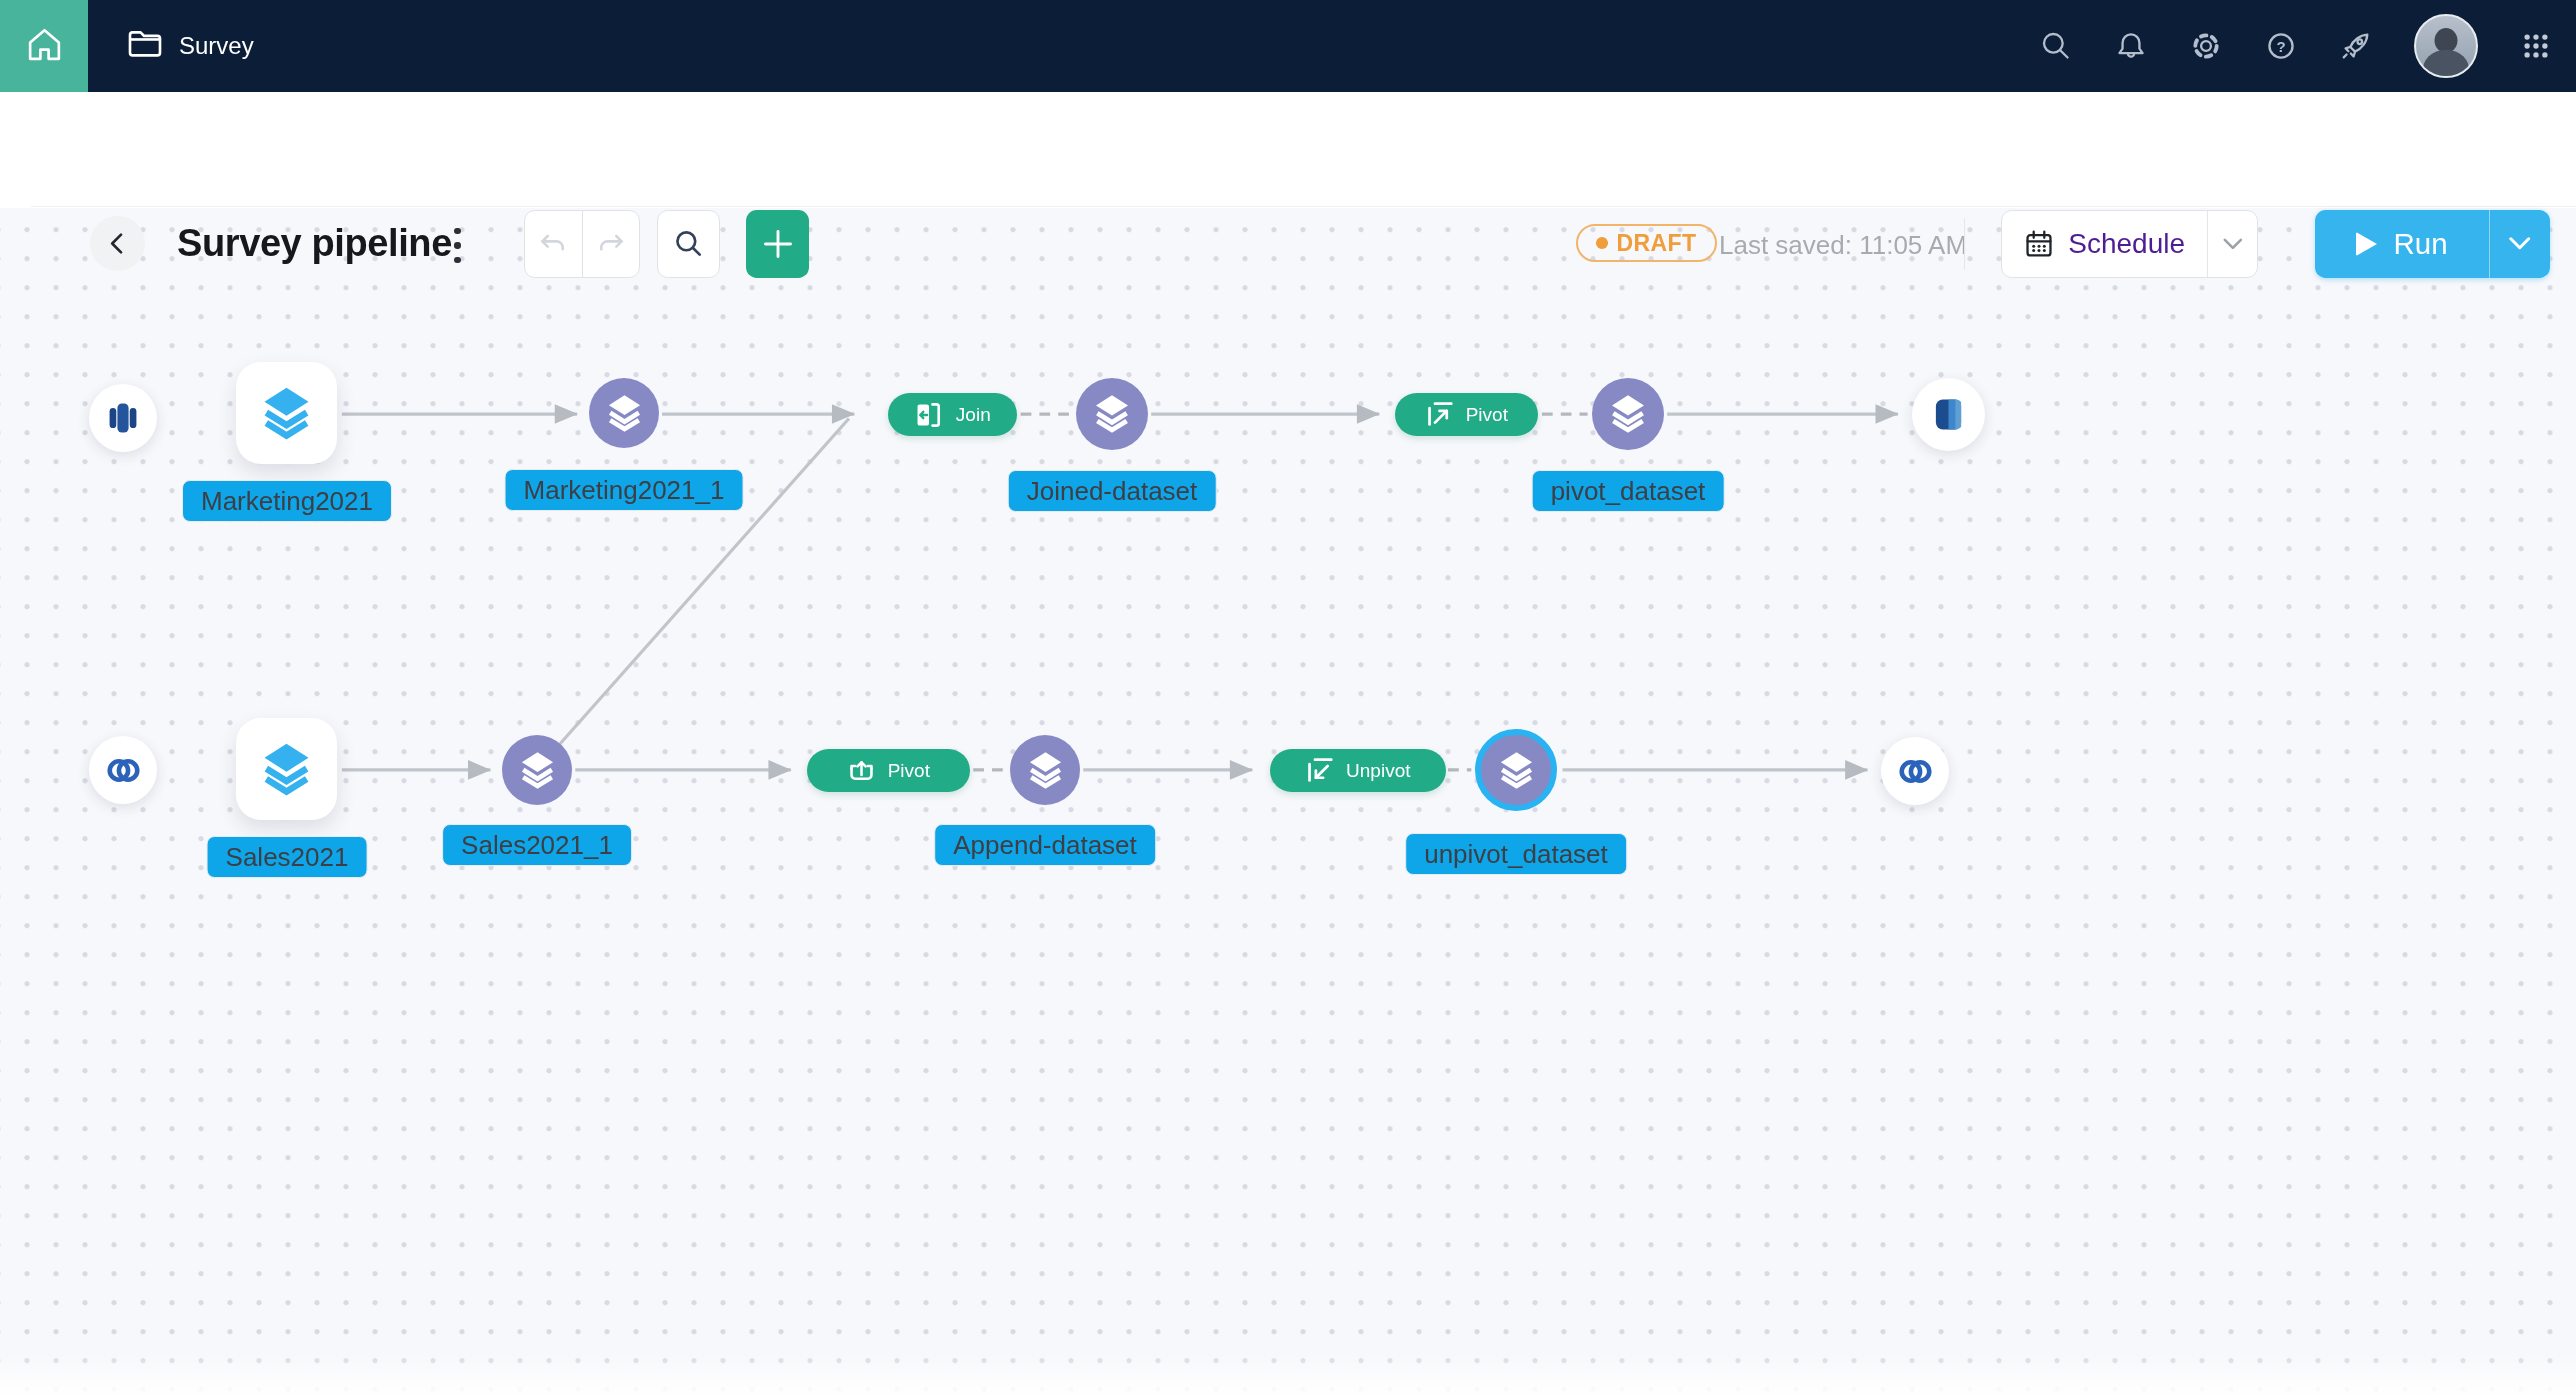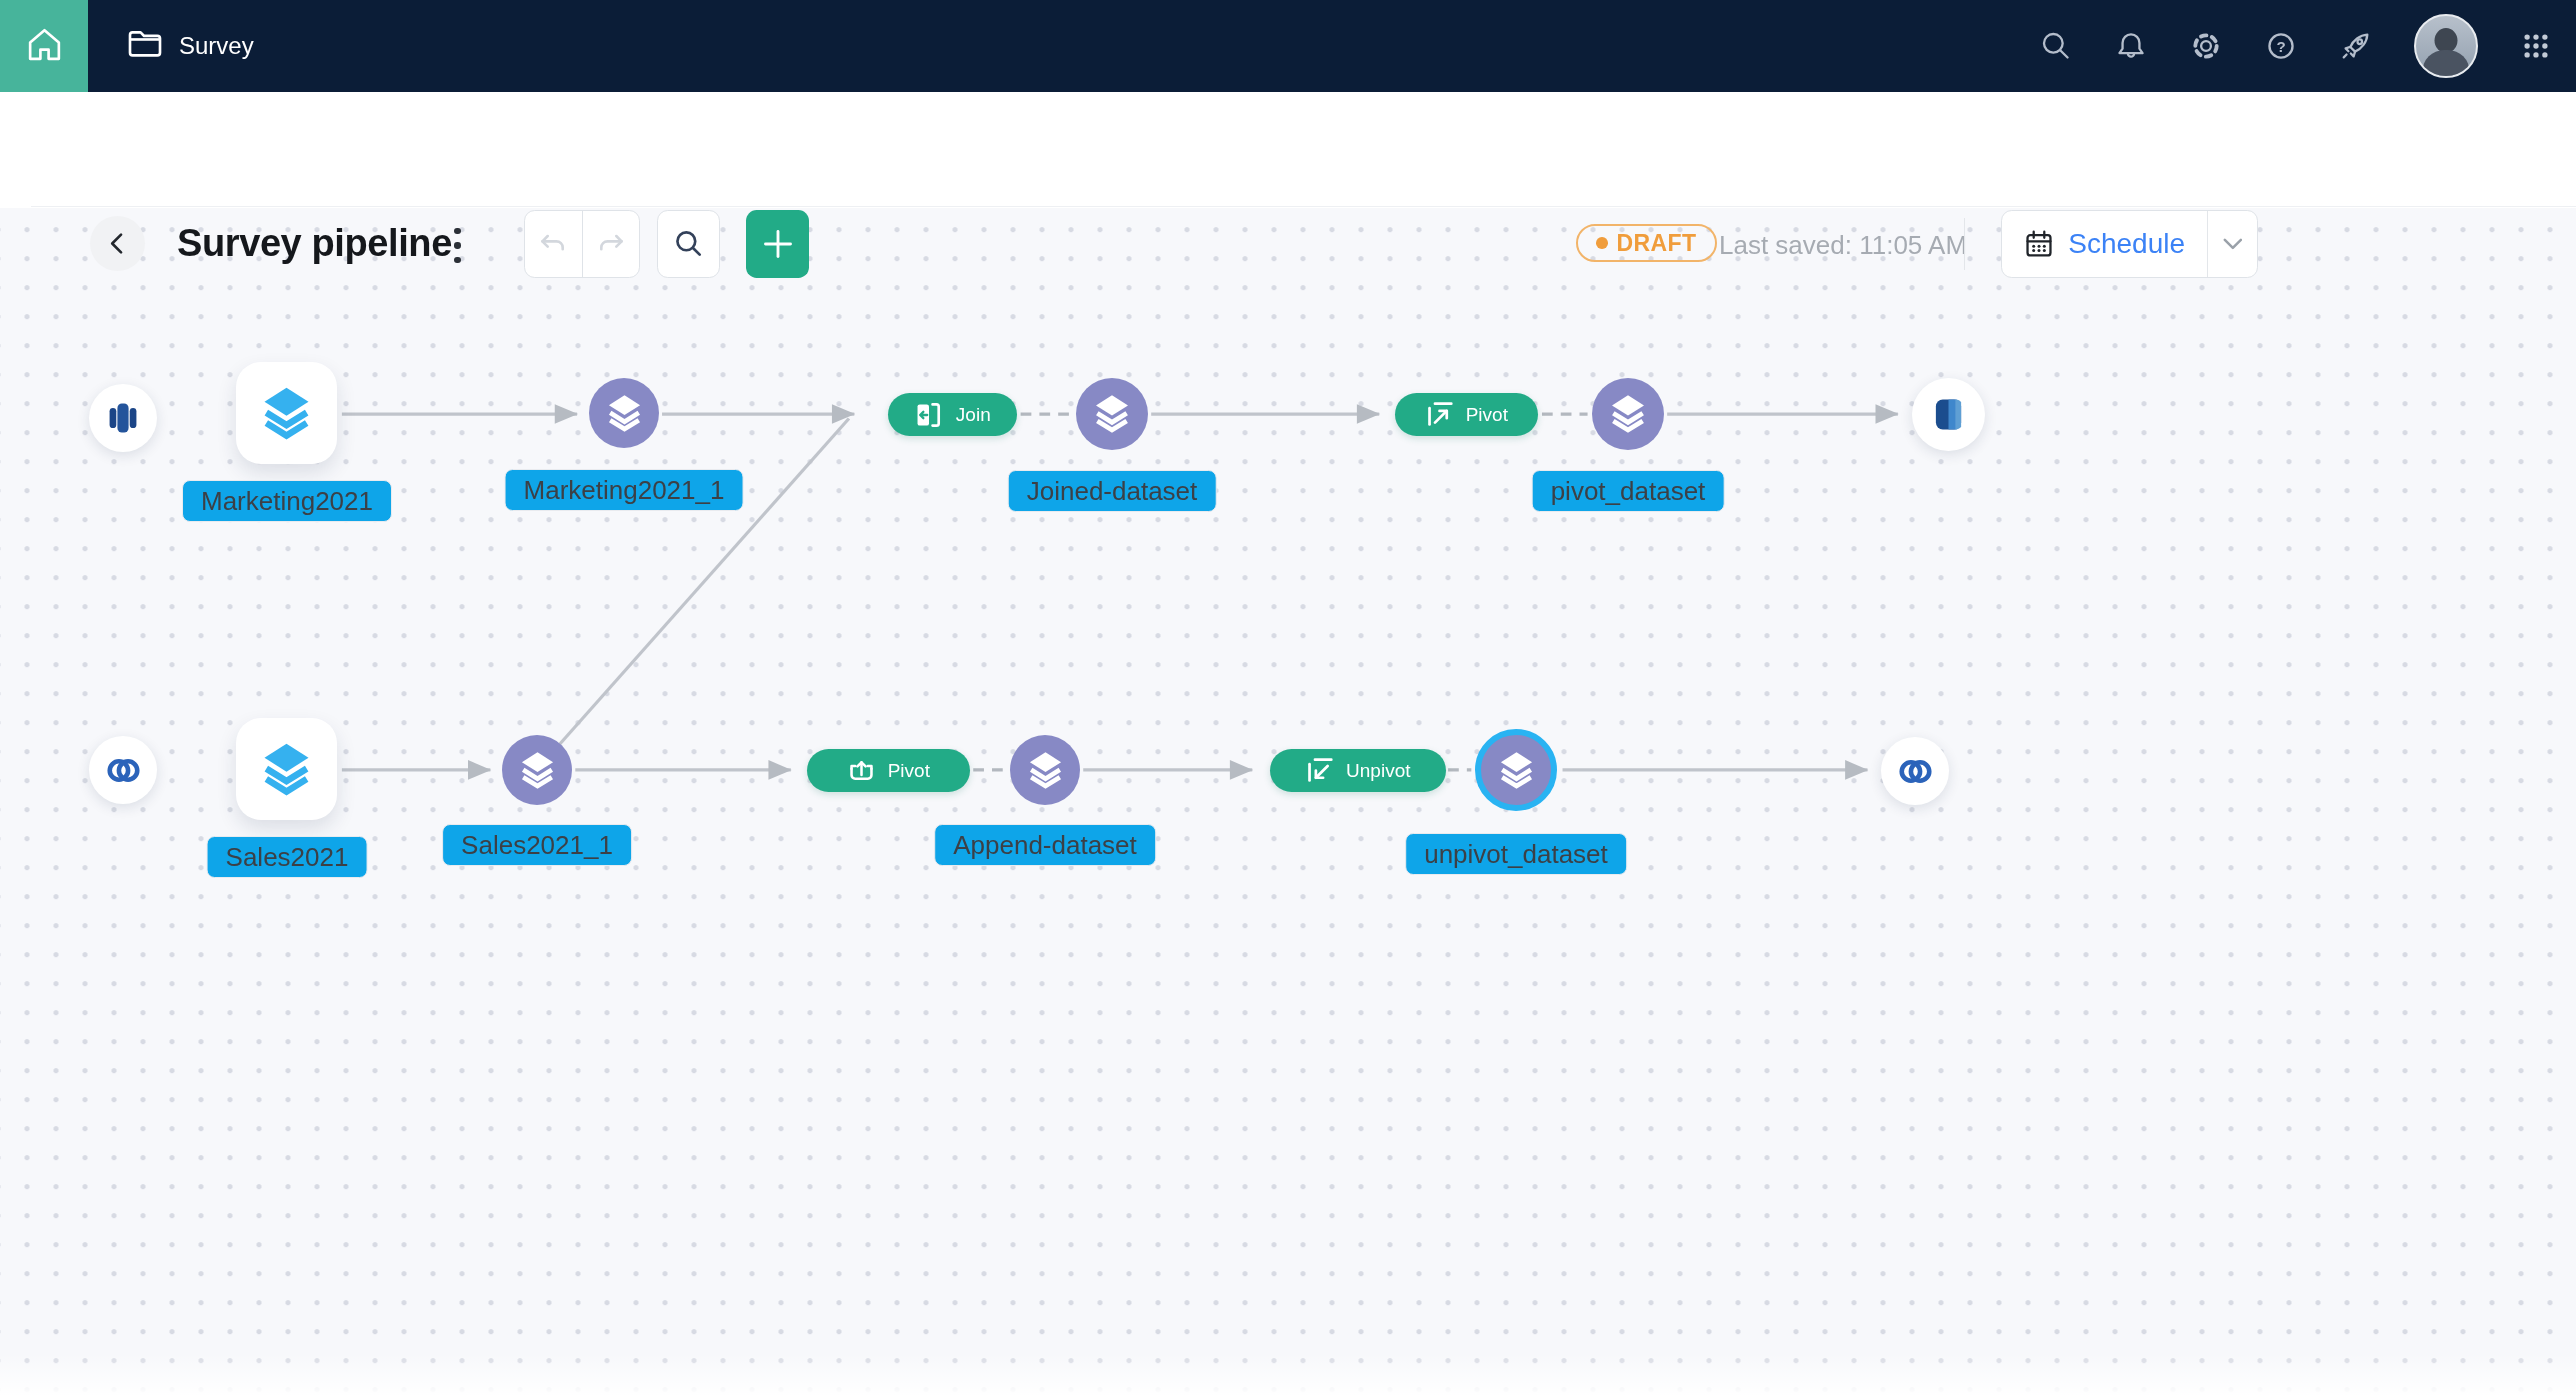--- a/index.html
+++ b/index.html
@@ -33,21 +33,21 @@
   .ur-cell{flex:1;display:flex;align-items:center;justify-content:center;color:#d3d7dd;cursor:default;}
   .ur-cell:first-child{border-right:1.8px solid #dfe3e8;}
   .sq-btn{position:absolute;top:118px;width:63px;height:68px;border-radius:10.7px;display:flex;align-items:center;justify-content:center;cursor:pointer;}
   .search-btn{left:626px;border:1.8px solid #dfe3e8;background:#fff;}
   .add-btn{left:715px;background:var(--accent_green);border:none;}
   .draft-badge{position:absolute;left:1545px;top:132px;height:38px;padding:0 18px;border:2.2px solid #f2b469;border-radius:19.7px;display:flex;align-items:center;gap:9px;color:var(--draft_orange);font-size:23px;font-weight:600;letter-spacing:0.4px;}
   .draft-dot{width:11.6px;height:11.6px;border-radius:50%;background:var(--draft_orange);}
   .last-saved{position:absolute;left:1688px;top:138px;font-size:26px;color:#a6abb2;}
   .hdr-divider{position:absolute;left:1933px;top:126px;width:0.9px;height:52px;background:#e3e6ea;}
   .schedule-btn{position:absolute;left:1970px;top:118px;width:257px;height:68px;border:1.8px solid #dfe3e8;border-radius:10.7px;background:#fff;display:flex;align-items:stretch;overflow:hidden;}
-  .schedule-main{flex:1;display:flex;align-items:center;justify-content:center;gap:14.3px;font-size:28px;color:#3b82f6;cursor:pointer;}
+  .schedule-main{flex:1;display:flex;align-items:center;justify-content:center;gap:14.3px;font-size:28px;color:#4c1d95;cursor:pointer;}
   .schedule-caret{width:50px;border-left:1.8px solid #e3e6ea;display:flex;align-items:center;justify-content:center;cursor:pointer;}
   .run-btn{position:absolute;left:2284px;top:118px;width:235px;height:68px;border-radius:10.7px;background:var(--run_blue);display:flex;align-items:stretch;overflow:hidden;box-shadow:0 1.8px 5.4px rgba(53,180,238,.35);}
   .run-main{flex:1;display:flex;align-items:center;justify-content:center;gap:16px;color:#fff;font-size:29.5px;font-weight:500;cursor:pointer;}
   .run-caret{width:61px;border-left:1.8px solid rgba(255,255,255,.45);display:flex;align-items:center;justify-content:center;cursor:pointer;}
   .play-tri{width:0;height:0;border-left:21.5px solid #fff;border-top:12.5px solid transparent;border-bottom:12.5px solid transparent;border-radius:1.8px;}
 
   
   .canvas{position:absolute;left:0;top:208px;width:2576px;height:1188px;background:var(--canvas_bg);background-image:radial-gradient(#d7dae3 2.3px,transparent 2.5px);background-size:29px 29px;background-position:12.5px 7.2px;z-index:0;}
   .canvas:after{content:"";position:absolute;left:0;bottom:0;width:100%;height:43px;background:linear-gradient(180deg,rgba(255,255,255,0),#fff);}
   svg.wires{position:absolute;left:0;top:0;width:2576px;height:1395px;z-index:1;pointer-events:none;}
@@ -196,20 +196,31 @@
         </svg>
         <span>Schedule</span>
       </div>
       <div class="schedule-caret">
         <svg width="19.7" height="12.5" viewBox="0 0 22 14" fill="none" stroke="#9aa1a9" stroke-width="2.8" stroke-linecap="round" stroke-linejoin="round">
           <path d="M2 2 L11 11 L20 2"></path>
         </svg>
       </div>
     </div>
 
+    <div class="run-btn">
+      <div class="run-main">
+        <span class="play-tri"></span>
+        <span>Run</span>
+      </div>
+      <div class="run-caret">
+        <svg width="21.5" height="14.3" viewBox="0 0 24 16" fill="none" stroke="#fff" stroke-width="3.4" stroke-linecap="round" stroke-linejoin="round">
+          <path d="M2 2 L12 12 L22 2"></path>
+        </svg>
+      </div>
+    </div>
   </div>
 
   <div class="canvas"></div>
 
   <svg class="wires" viewBox="0 0 2880 1560" width="2576" height="1395">
     <defs>
       <marker id="arr" markerUnits="userSpaceOnUse" markerWidth="30" markerHeight="28" refX="26" refY="13" orient="auto">
         <path d="M1 2 L27 13 L1 24 Z" fill="#b6bbc2"></path>
       </marker>
     </defs>

